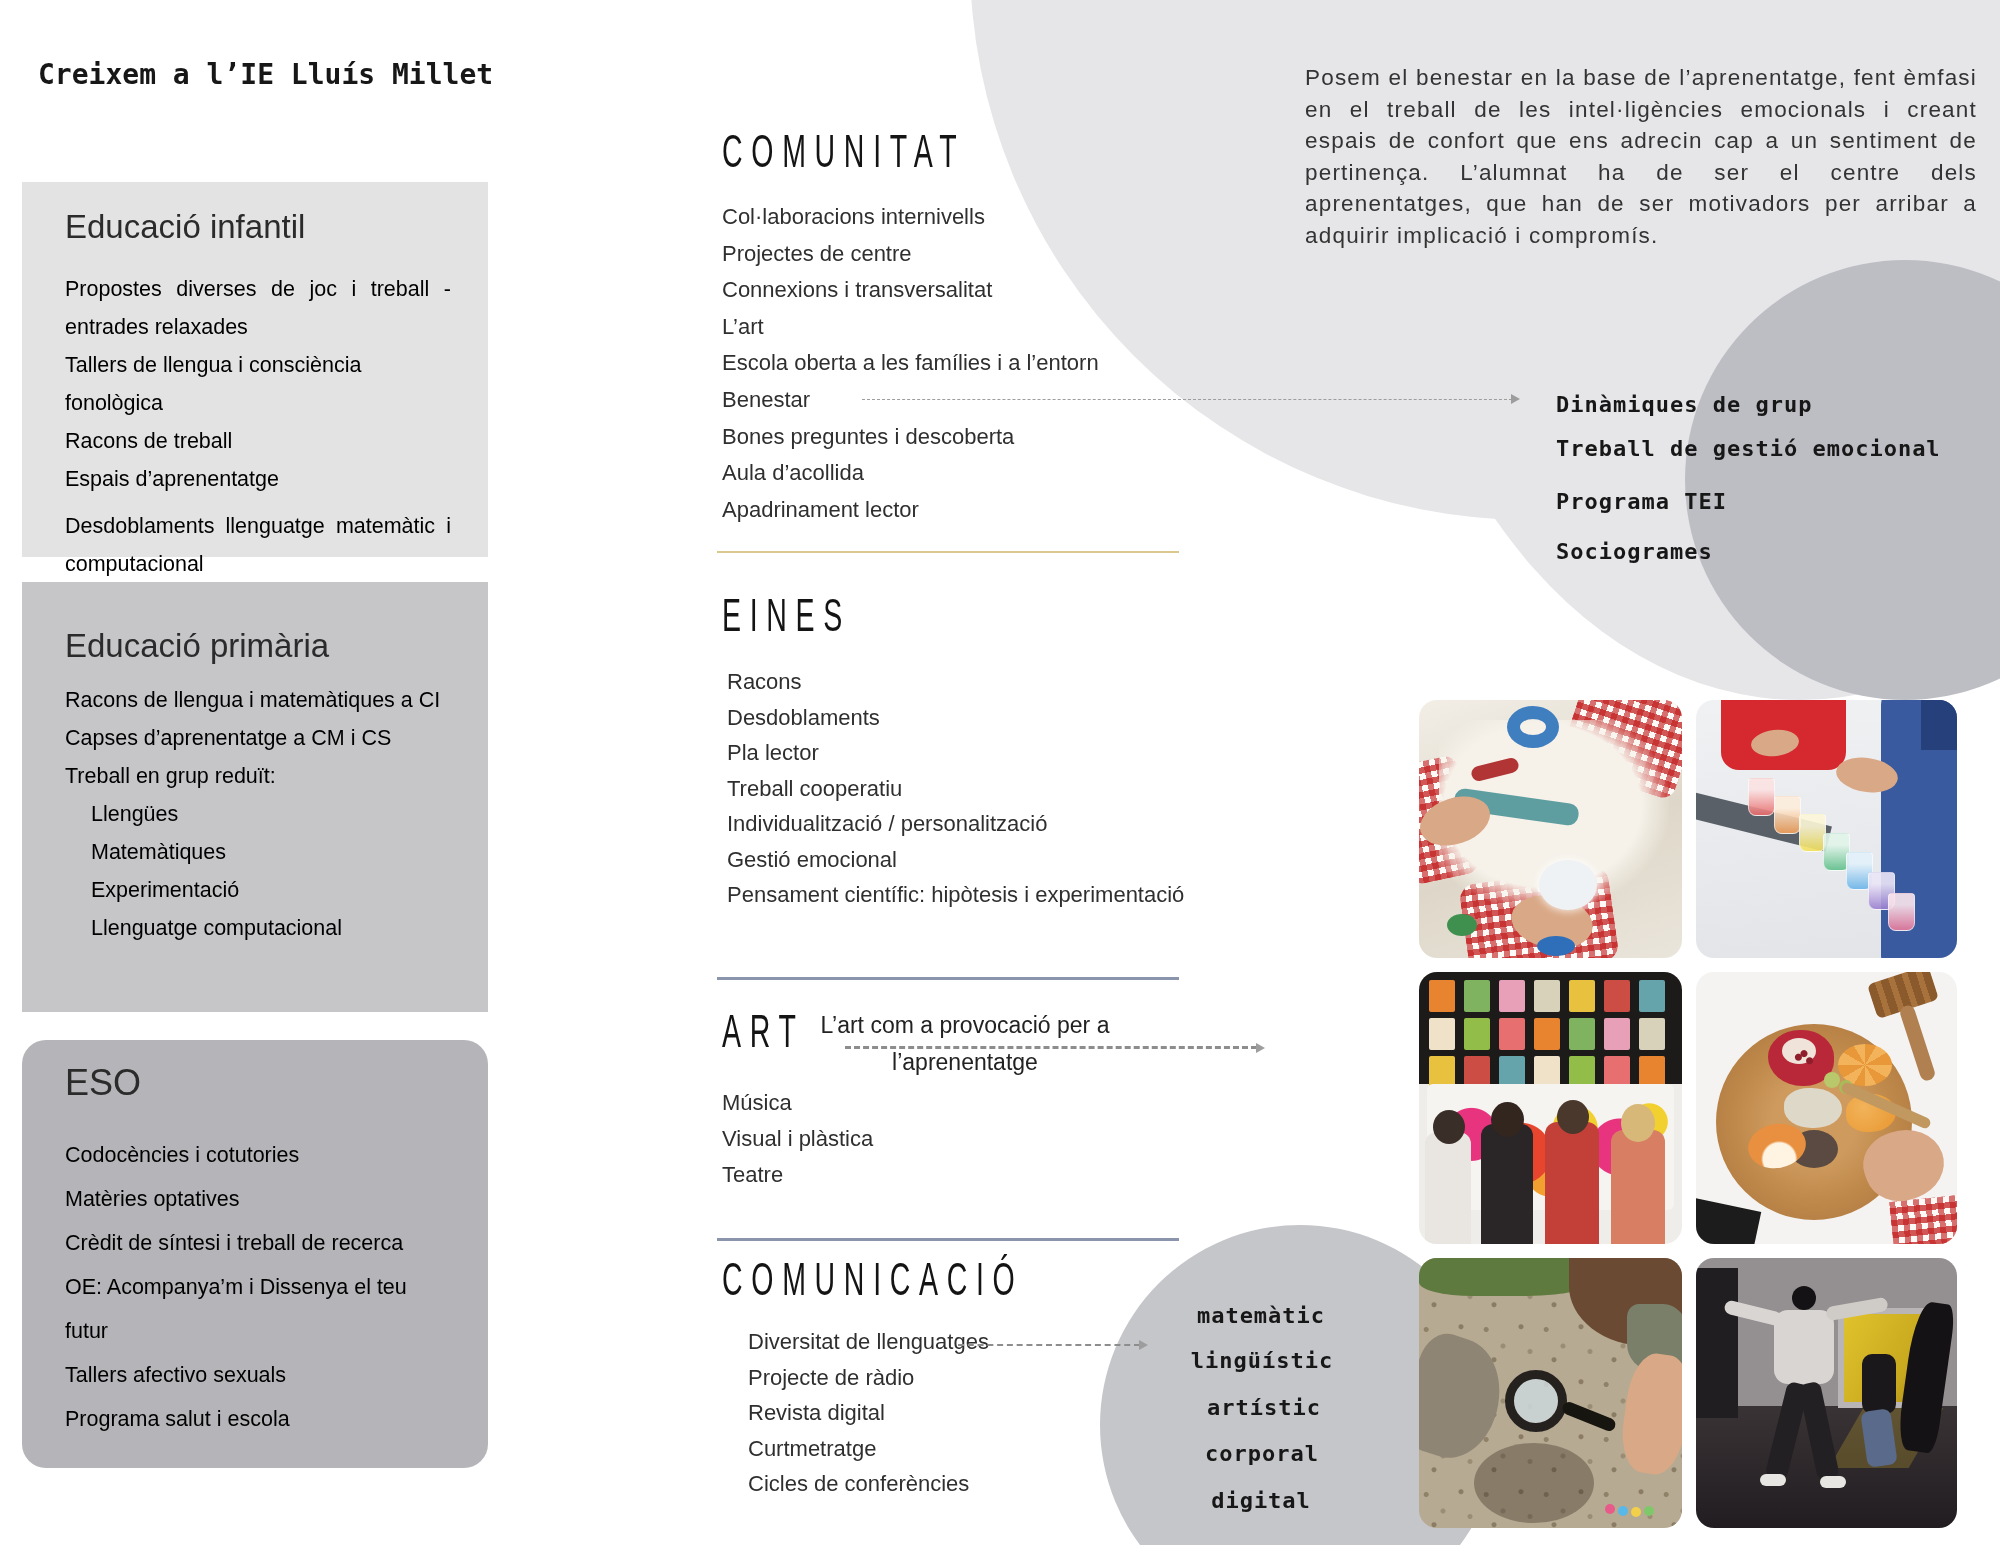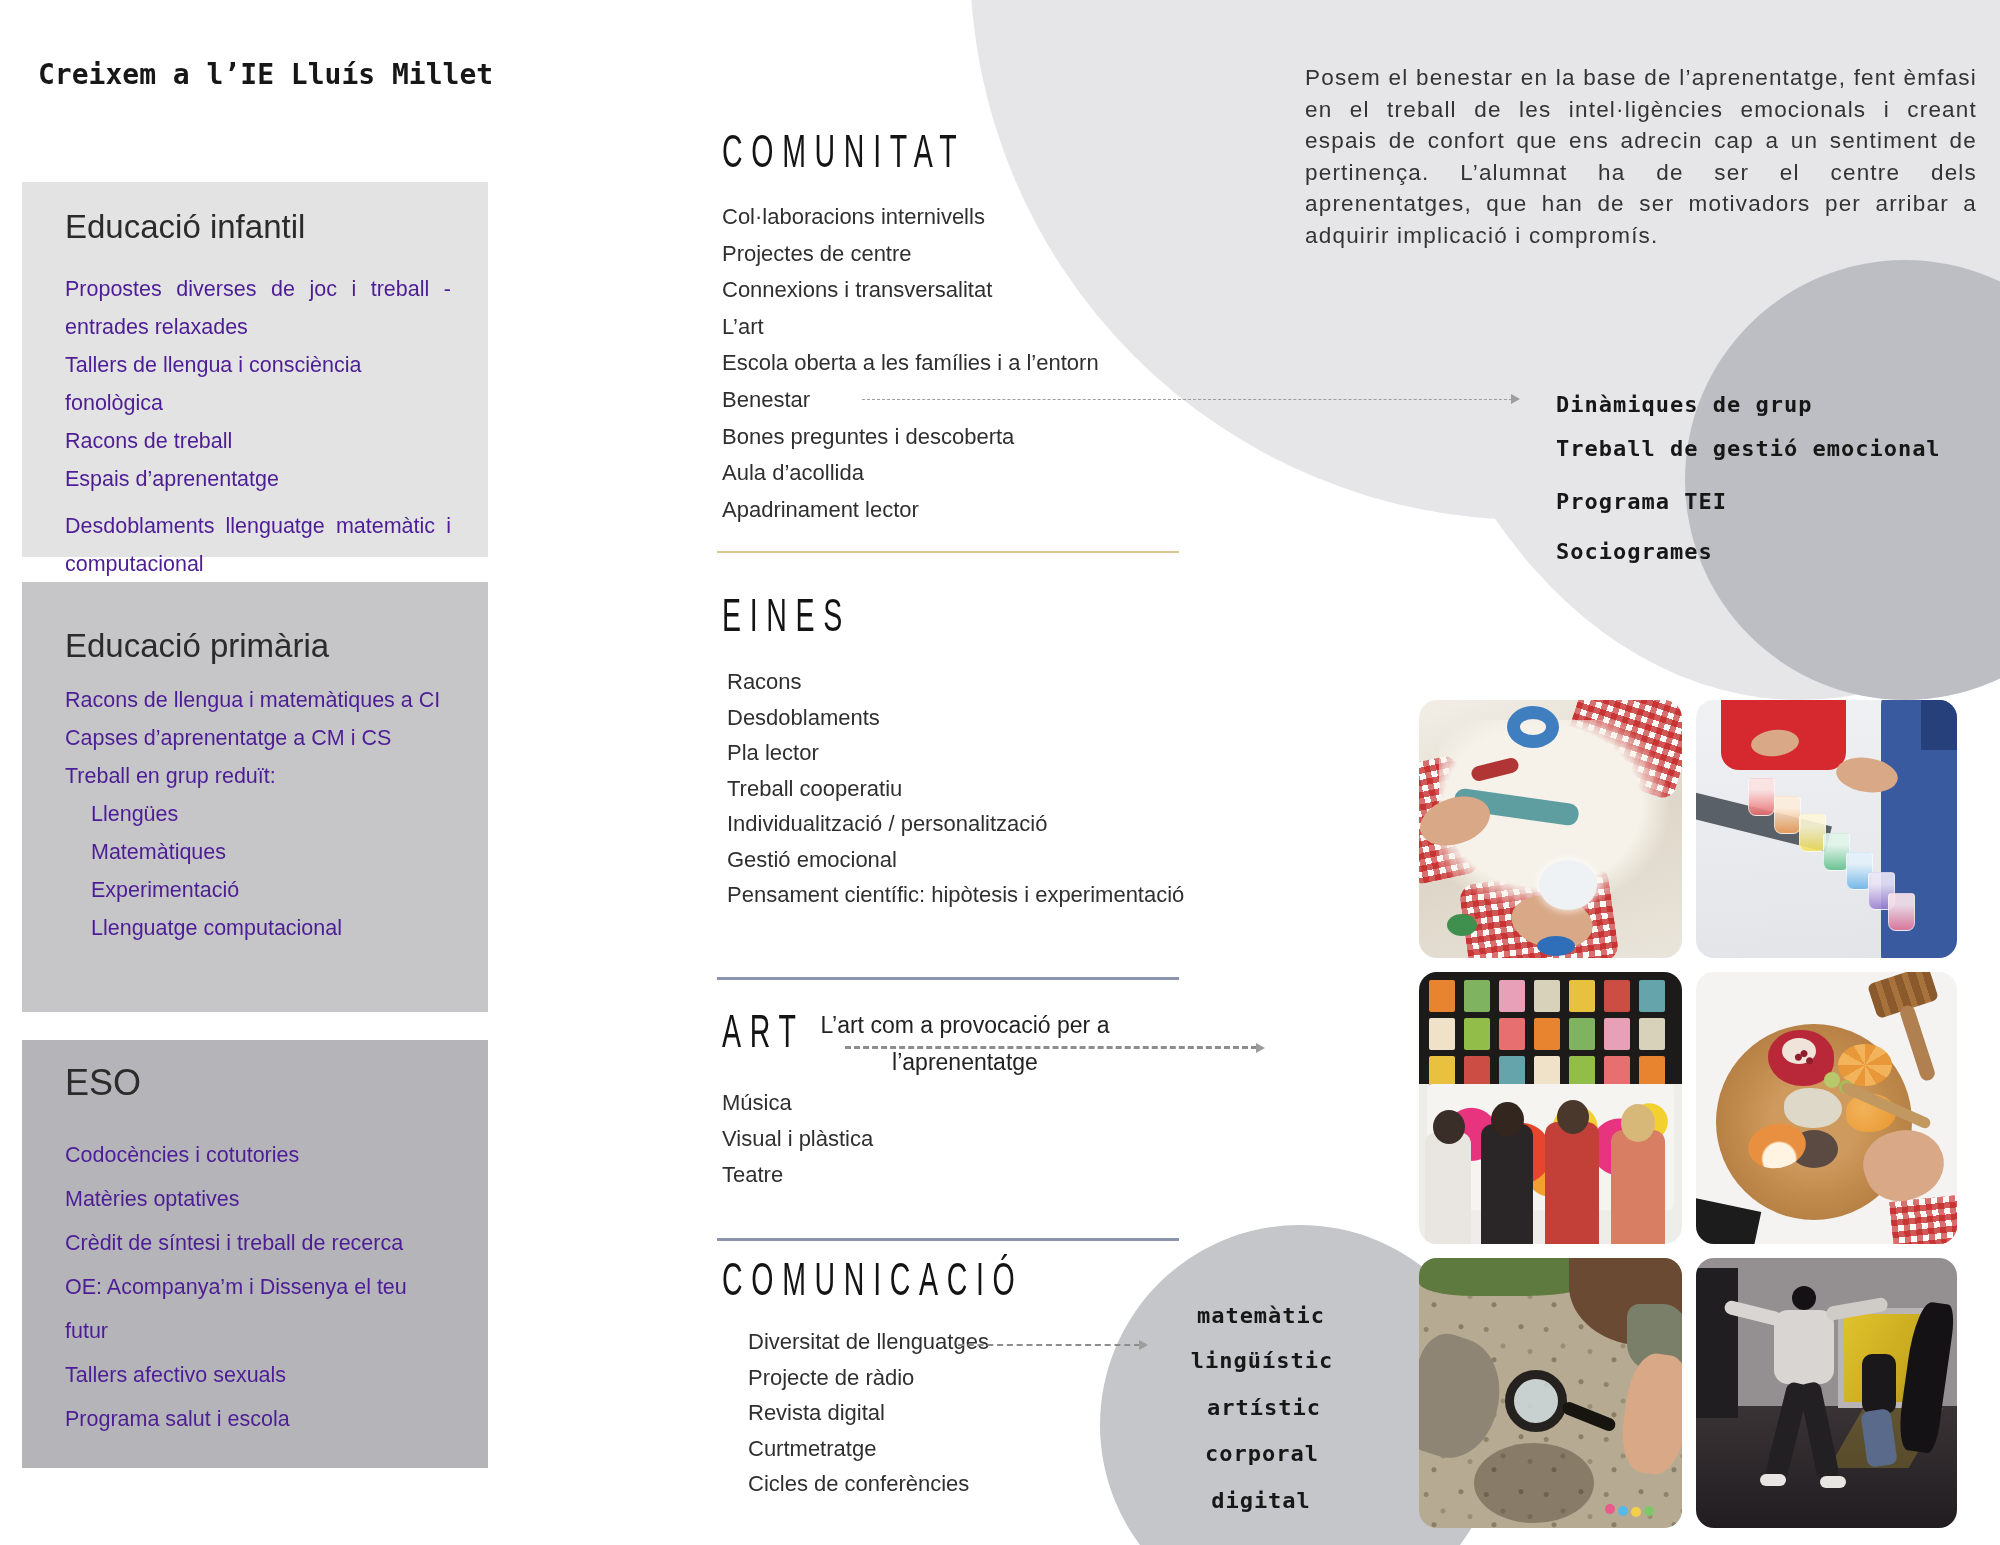--- a/index.html
+++ b/index.html
@@ -17,23 +17,23 @@
   
   .tw{font-family:"DejaVu Sans Mono",monospace;font-weight:700;color:#171717;}
   #page-title{left:38px;top:58px;font-size:28px;letter-spacing:0px;z-index:5;}
   .well-item{font-size:22px;left:1556px;z-index:5;letter-spacing:1px;}
   .lang-word{font-size:22px;z-index:5;transform:translateX(-50%);letter-spacing:1px;}
 
   
   .stage-box{position:absolute;left:22px;width:466px;z-index:2;}
   #box-infantil{top:182px;height:375px;background:#e3e3e3;}
   #box-primaria{top:582px;height:430px;background:#c6c6c9;}
-  #box-eso{top:1040px;height:428px;background:#b5b5b9;}
+  #box-eso{top:1040px;height:428px;background:#b5b5b9;border-radius:24px;}
   .stage-title{position:absolute;left:43px;font-size:33px;font-weight:400;color:#2b2b2b;}
-  .stage-items{position:absolute;left:43px;right:37px;font-size:21.5px;color:#4c1d95;}
+  .stage-items{position:absolute;left:43px;right:37px;font-size:21.5px;color:#000000;}
   .stage-items .li{line-height:38px;text-align:justify;}
   .stage-items .li.nj{text-align:left;}
   .indent{padding-left:26px;}
 
   
   .sec-title{position:absolute;left:722px;font-size:46px;line-height:46px;font-weight:500;color:#141414;
              letter-spacing:14px;transform:scaleX(.62);transform-origin:left top;z-index:3;white-space:nowrap;}
   .mid-list{position:absolute;z-index:3;font-size:22px;color:#2f2f2f;}
   .mid-list .li{white-space:nowrap;}
   .divider{position:absolute;left:717px;width:462px;z-index:3;}

